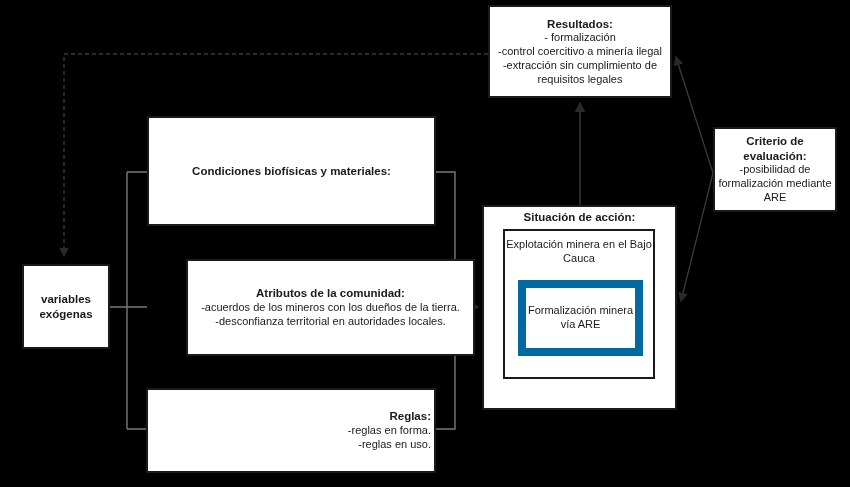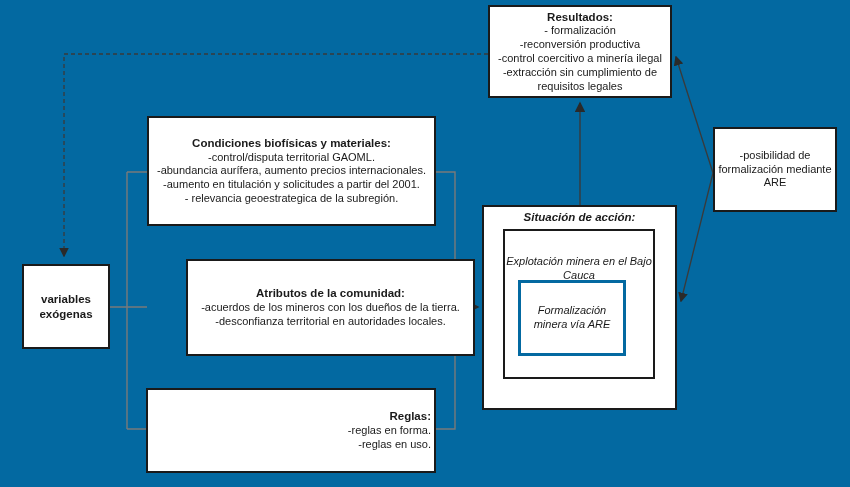--- a/index.html
+++ b/index.html
@@ -5,21 +5,21 @@
   html, body {
     margin: 0;
     padding: 0;
     background: #ffffff;
     font-family: "Liberation Sans", "DejaVu Sans", sans-serif;
   }
   .canvas {
     position: relative;
     width: 850px;
     height: 487px;
-    background: #0369a1;
+    background: #000000;
     overflow: hidden;
     color: #1a1a1a;
   }
   svg.wires {
     position: absolute;
     left: 0; top: 0;
     width: 850px; height: 487px;
     z-index: 1;
   }
   .box {
@@ -42,30 +42,30 @@
   }
   .bline {
     font-weight: 400;
   }
   
   .resultados   { left: 488px; top: 5px;   width: 184px; height: 93px; }
   .condiciones  { left: 147px; top: 116px; width: 289px; height: 110px; text-align: center; }
   .atributos    { left: 147px; top: 259px; width: 289px; height: 97px; margin-left: 39px; }
   .reglas       { left: 146px; top: 388px; width: 290px; height: 85px; text-align: right; }
   .variables    { left: 22px;  top: 264px; width: 88px;  height: 85px; font-weight: 700; font-size: 11.5px; }
-  .situacion    { left: 482px; top: 205px; width: 195px; height: 205px; justify-content: flex-start; padding-top: 3px; font-style: italic; }
+  .situacion    { left: 482px; top: 205px; width: 195px; height: 205px; justify-content: flex-start; padding-top: 3px; }
   .explotacion  {
     position: absolute; left: 19px; top: 22px; width: 152px; height: 150px;
     border: 2px solid #1a1a1a; box-sizing: border-box;
     display: flex; flex-direction: column; align-items: flex-end;
-    padding-top: 24px;
+    padding-top: 7px;
   }
   .formalizacion {
-    position: absolute; left: 13px; top: 49px; width: 108px; height: 76px;
-    border: 3px solid #0369a1; box-sizing: border-box;
+    position: absolute; left: 13px; top: 49px; width: 125px; height: 76px;
+    border: 8px solid #0369a1; box-sizing: border-box;
     display: flex; flex-direction: column; justify-content: center;
     text-align: center;
   }
   .criterio     { left: 713px; top: 127px; width: 124px; height: 85px; }
 </style>
 </head>
 <body>
 
 <div class="canvas">
 
@@ -88,34 +88,27 @@
 
     <line x1="713" y1="173" x2="676" y2="57" stroke="#3a3a3a" stroke-width="1.3" marker-end="url(#ah)"></line>
 
     <line x1="713" y1="173" x2="681" y2="301" stroke="#3a3a3a" stroke-width="1.3" marker-end="url(#ah)"></line>
   </svg>
 
   <div class="box resultados">
     <div class="btitle">Resultados:</div>
     <div>
         <div class="bline">- formalización</div>
-        <div class="bline">-reconversión productiva</div>
         <div class="bline">-control coercitivo a minería ilegal</div>
         <div class="bline">-extracción sin cumplimiento de requisitos legales</div>
       </div>
   </div>
 
   <div class="box condiciones">
     <div class="btitle">Condiciones biofísicas y materiales:</div>
-    <div>
-        <div class="bline">-control/disputa territorial GAOML.</div>
-        <div class="bline">-abundancia aurífera, aumento precios internacionales.</div>
-        <div class="bline">-aumento en titulación y solicitudes a partir del 2001.</div>
-        <div class="bline">- relevancia geoestrategica de la subregión.</div>
-      </div>
   </div>
 
   <div class="box atributos">
     <div class="btitle">Atributos de la comunidad:</div>
     <div>
         <div class="bline">-acuerdos de los mineros con los dueños de la tierra.</div>
         <div class="bline">-desconfianza territorial en autoridades locales.</div>
       </div>
   </div>
 
@@ -135,18 +128,19 @@
     <div class="btitle">Situación de acción:</div>
     <div class="explotacion">
       <div class="bline">Explotación minera en el Bajo Cauca</div>
       <div class="formalizacion">
         <div class="bline">Formalización minera vía ARE</div>
       </div>
     </div>
   </div>
 
   <div class="box criterio">
+    <div class="btitle">Criterio de evaluación:</div>
     <div>
         <div class="bline">-posibilidad de formalización mediante ARE</div>
       </div>
   </div>
 
 </div>
 
 </body></html>

